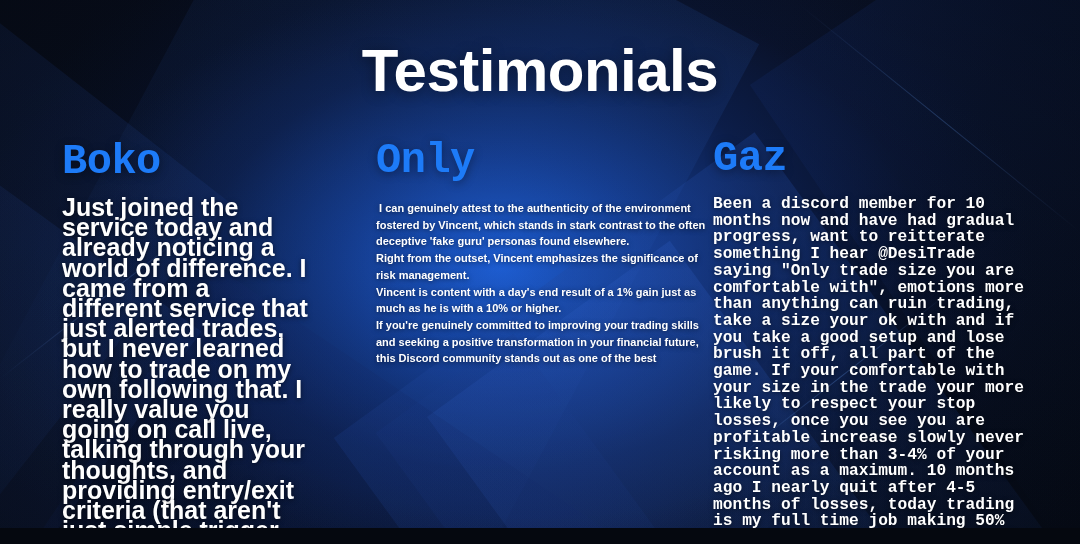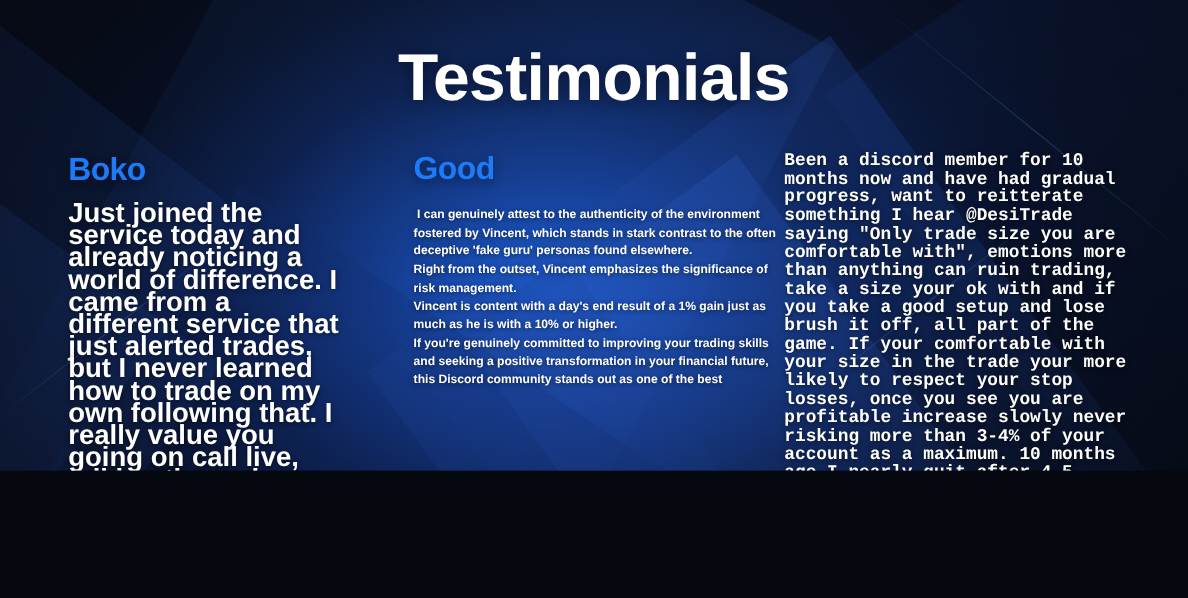--- a/index.html
+++ b/index.html
@@ -3,21 +3,21 @@
 <meta charset="utf-8">
 <style>
   html, body {
     margin: 0;
     padding: 0;
     background: #05080f;
   }
   #slide {
     position: relative;
     width: 1080px;
-    height: 428px;
+    height: 528px;
     overflow: hidden;
     background: #070d1c;
     font-family: "Liberation Sans", sans-serif;
     -webkit-font-smoothing: antialiased;
   }
 
   
   .bg-base {
     position: absolute;
     inset: 0;
@@ -131,26 +131,27 @@
     font-size: 60px;
     font-weight: bold;
     letter-spacing: -0.5px;
     line-height: 1;
     text-shadow: 0 2px 14px rgba(0,0,0,0.45);
   }
 
   .col { position: absolute; }
   .col-name {
     color: #1d7bf8;
-    font-size: 29px;
+    font-size: 42px;
     font-weight: bold;
     line-height: 1;
     letter-spacing: -0.5px;
     margin: 0 0 14px 0;
     text-shadow: 0 2px 10px rgba(0,0,0,0.40);
+    font-family: Liberation Mono, monospace;
   }
   .col-body {
     color: #ffffff;
     font-weight: bold;
     white-space: pre-wrap;
     text-shadow: 0 1px 5px rgba(0,0,0,0.55);
     margin: 0;
   }
 
   
@@ -189,25 +190,26 @@
   <div class="content">
 
     <div class="title">Testimonials</div>
 
     <div class="col" id="col-boko">
       <div class="col-name">Boko</div>
       <div class="col-body">Just joined the service today and already noticing a world of difference. I came from a different service that just alerted trades, but I never learned how to trade on my own following that. I really value you going on call live, talking through your thoughts, and providing entry/exit criteria (that aren't just simple trigger prices). Looking forward to joining future live sessions!</div>
     </div>
 
     <div class="col" id="col-amped">
-      <div class="col-name">Good</div>
+      <div class="col-name">Only</div>
       <div class="col-body"> I can genuinely attest to the authenticity of the environment fostered by Vincent, which stands in stark contrast to the often deceptive 'fake guru' personas found elsewhere.
 Right from the outset, Vincent emphasizes the significance of risk management.
 Vincent is content with a day's end result of a 1% gain just as much as he is with a 10% or higher.
 If you're genuinely committed to improving your trading skills and seeking a positive transformation in your financial future, this Discord community stands out as one of the best</div>
     </div>
 
     <div class="col" id="col-gaz">
+      <div class="col-name">Gaz</div>
       <div class="col-body">Been a discord member for 10 months now and have had gradual progress, want to reitterate something I hear @DesiTrade saying "Only trade size you are comfortable with", emotions more than anything can ruin trading, take a size your ok with and if you take a good setup and lose brush it off, all part of the game. If your comfortable with your size in the trade your more likely to respect your stop losses, once you see you are profitable increase slowly never risking more than 3-4% of your account as a maximum. 10 months ago I nearly quit after 4-5 months of losses, today trading is my full time job making 50% more than any previous job Good luck out there you'll learn something everyday here if you pay attention</div>
     </div>
 
   </div>
 </div>
 
 </body></html>

